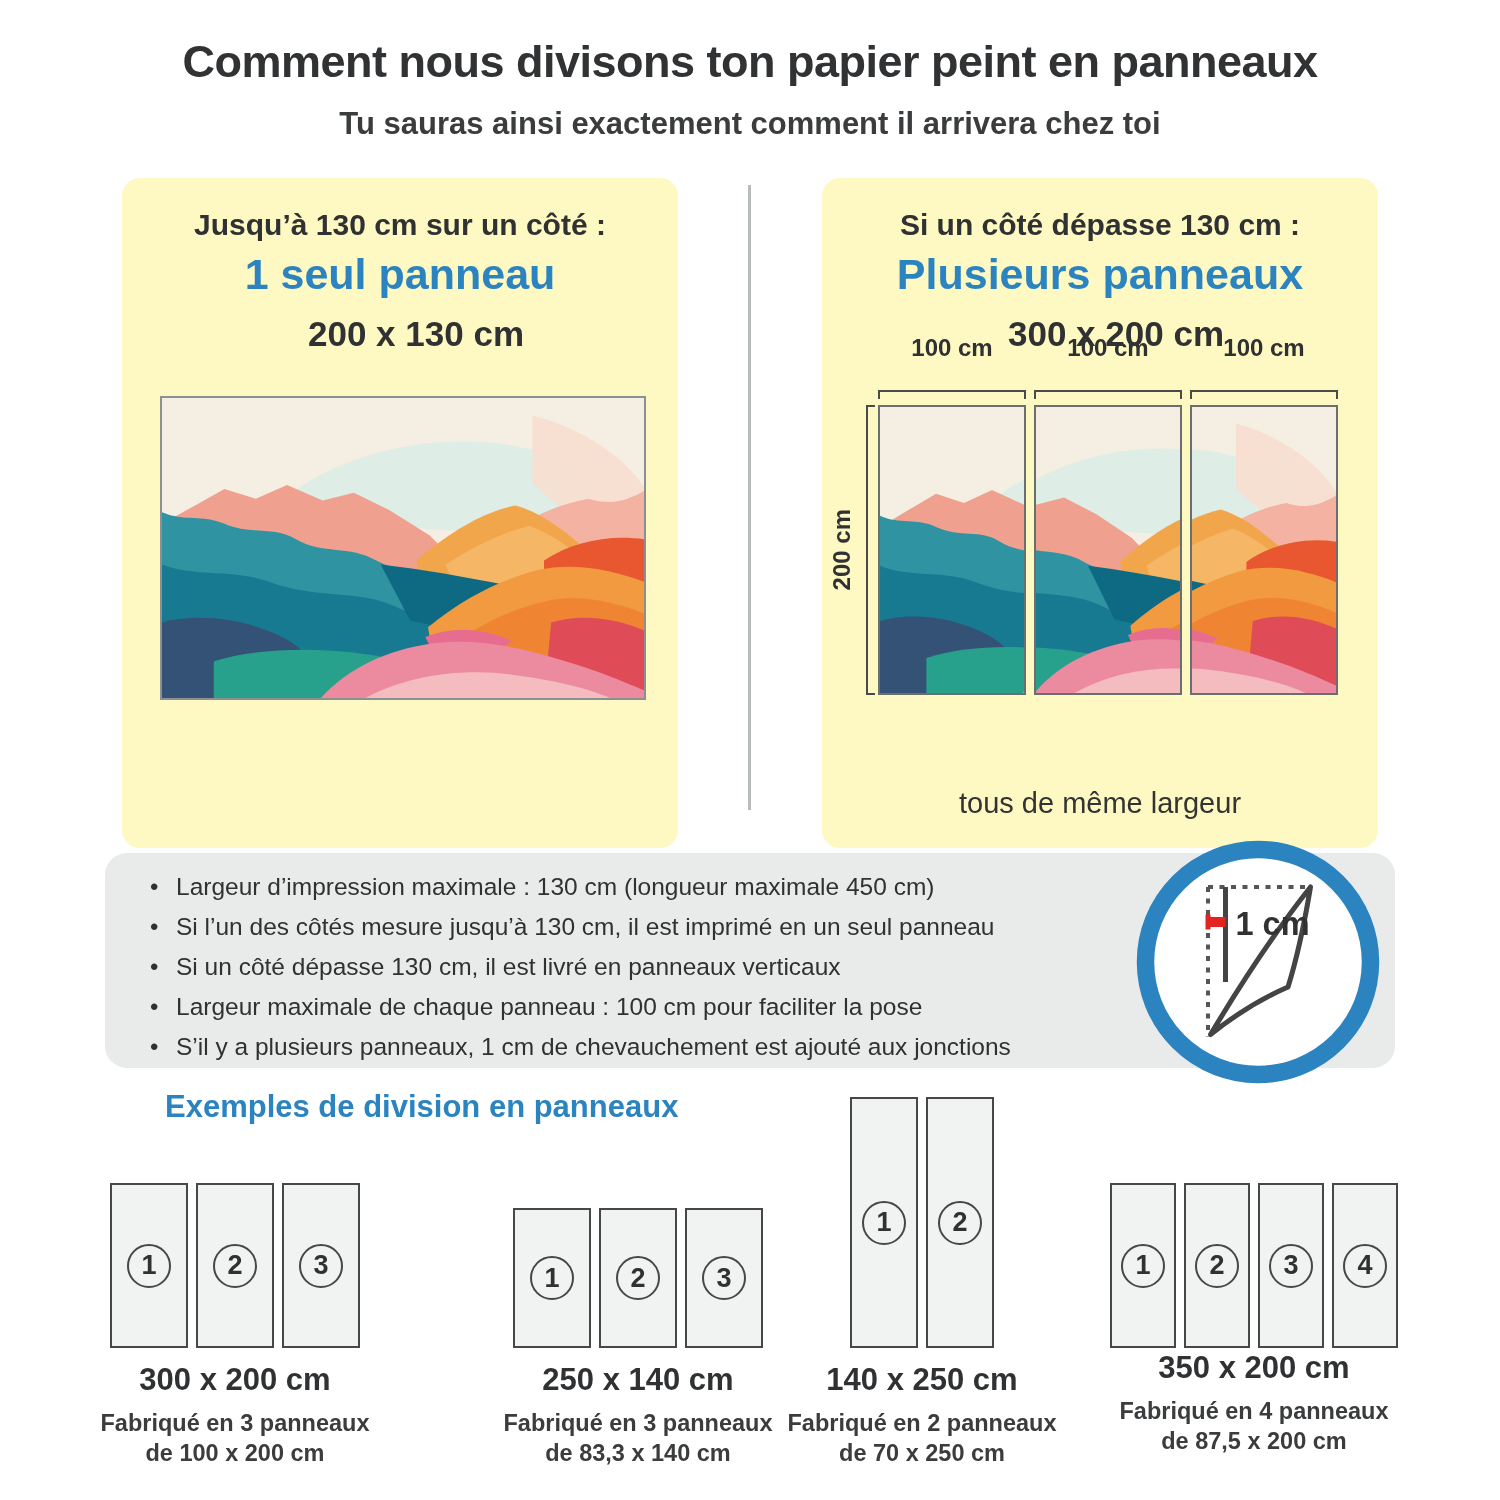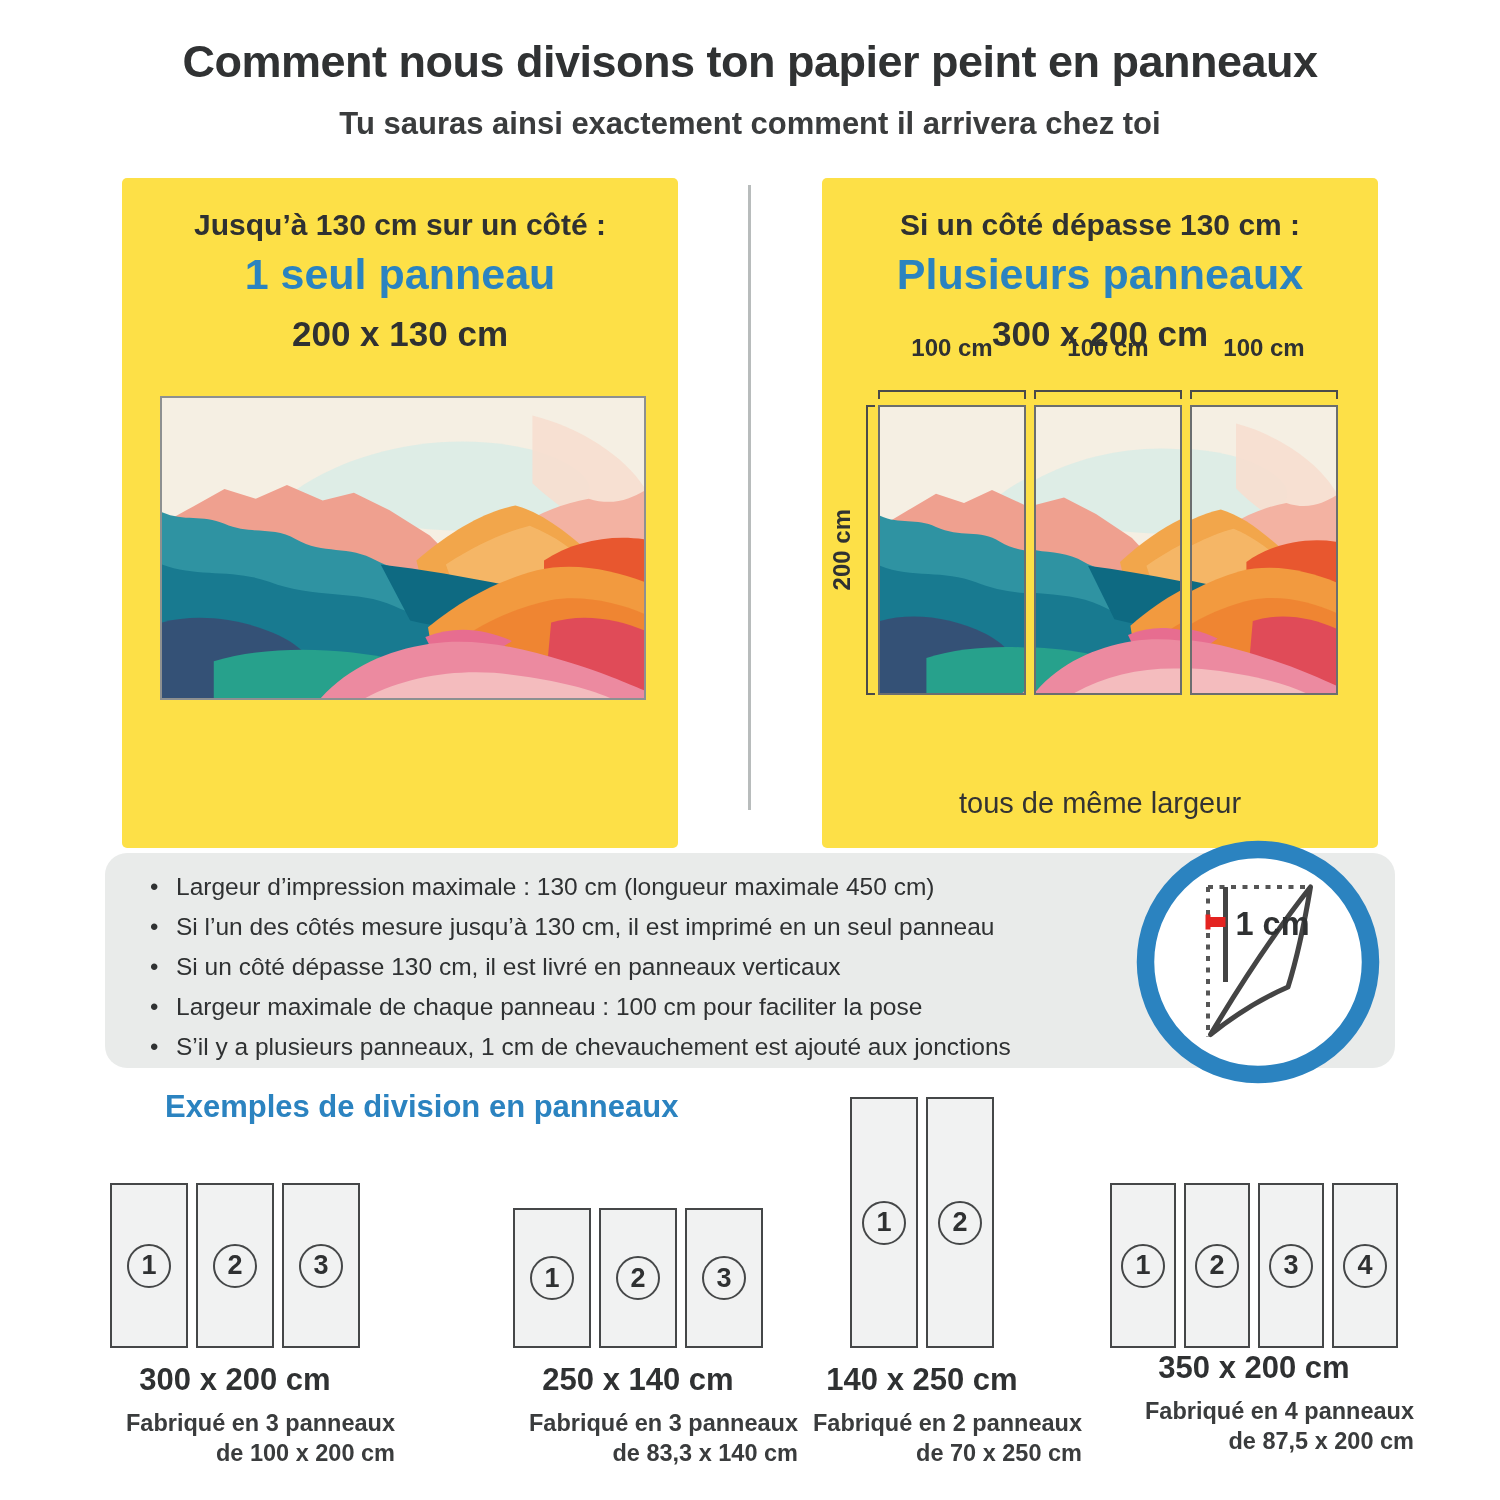--- a/index.html
+++ b/index.html
@@ -14,27 +14,27 @@
     left:0;top:36px;width:1500px;text-align:center;
     font-size:45px;font-weight:800;letter-spacing:-0.5px;color:#303233;
   }
   .page-subtitle{
     left:0;top:106px;width:1500px;text-align:center;
     font-size:31px;font-weight:600;color:#3a3c3d;
   }
 
   
   .card{
-    top:178px;width:556px;height:670px;border-radius:5px;background:#fde047;
+    top:178px;width:556px;height:670px;border-radius:18px;background:#fef9c3;
   }
   .card-left{left:122px;}
   .card-right{left:822px;}
   .card-condition{left:0;top:30px;width:100%;text-align:center;font-size:30px;font-weight:700;color:#2f3132;}
   .card-result{left:0;top:72px;width:100%;text-align:center;font-size:43px;font-weight:700;color:#2b83c0;}
-  .card-size{left:0;top:136px;width:100%;text-align:center;font-size:35px;font-weight:700;color:#2f3132;}
+  .card-size{left:16px;top:136px;width:100%;text-align:center;font-size:35px;font-weight:700;color:#2f3132;}
   .card-footer{left:0;bottom:26px;width:100%;text-align:center;font-size:29px;font-weight:500;line-height:38px;color:#333;}
   .footer-link{color:#2b83c0;font-weight:700;}
 
   .single-art{
     left:38px;top:218px;width:486px;height:304px;
     border:2px solid #8d9091;box-sizing:border-box;background:#f5efe3;
   }
   .single-art svg{display:block;width:100%;height:100%;}
 
   .divider{left:748px;top:185px;width:3px;height:625px;background:#b8bcbc;}
@@ -80,21 +80,21 @@
     box-sizing:border-box;background:#f1f2f2;border:2px solid #454748;
     display:flex;align-items:center;justify-content:center;
   }
   .num-circle{
     width:44px;height:44px;border:2px solid #454748;border-radius:50%;box-sizing:border-box;
     display:flex;align-items:center;justify-content:center;
     font-size:27px;font-weight:700;color:#2f3132;background:transparent;
   }
   .ex-caption{text-align:center;}
   .ex-size{font-size:31px;font-weight:800;color:#2f3132;}
-  .ex-desc{font-size:23.5px;font-weight:600;color:#3a3c3d;line-height:30px;margin-top:10px;text-align:right;}
+  .ex-desc{font-size:23.5px;font-weight:600;color:#3a3c3d;line-height:30px;margin-top:10px;}
 </style>
 </head>
 <body>
 
 <svg width="0" height="0" style="position:absolute" aria-hidden="true">
   <defs>
     <g id="art">
       <rect width="540" height="310" fill="#f5efe3"></rect>
       <path d="M150,95 C220,50 330,32 420,55 C472,70 502,96 458,116 C375,152 228,140 150,95 Z" fill="#dcece6" opacity="0.9"></path>
       <path d="M415,18 C468,30 518,60 540,92 L540,168 C498,140 448,118 415,88 Z" fill="#f7decf" opacity="0.9"></path>

